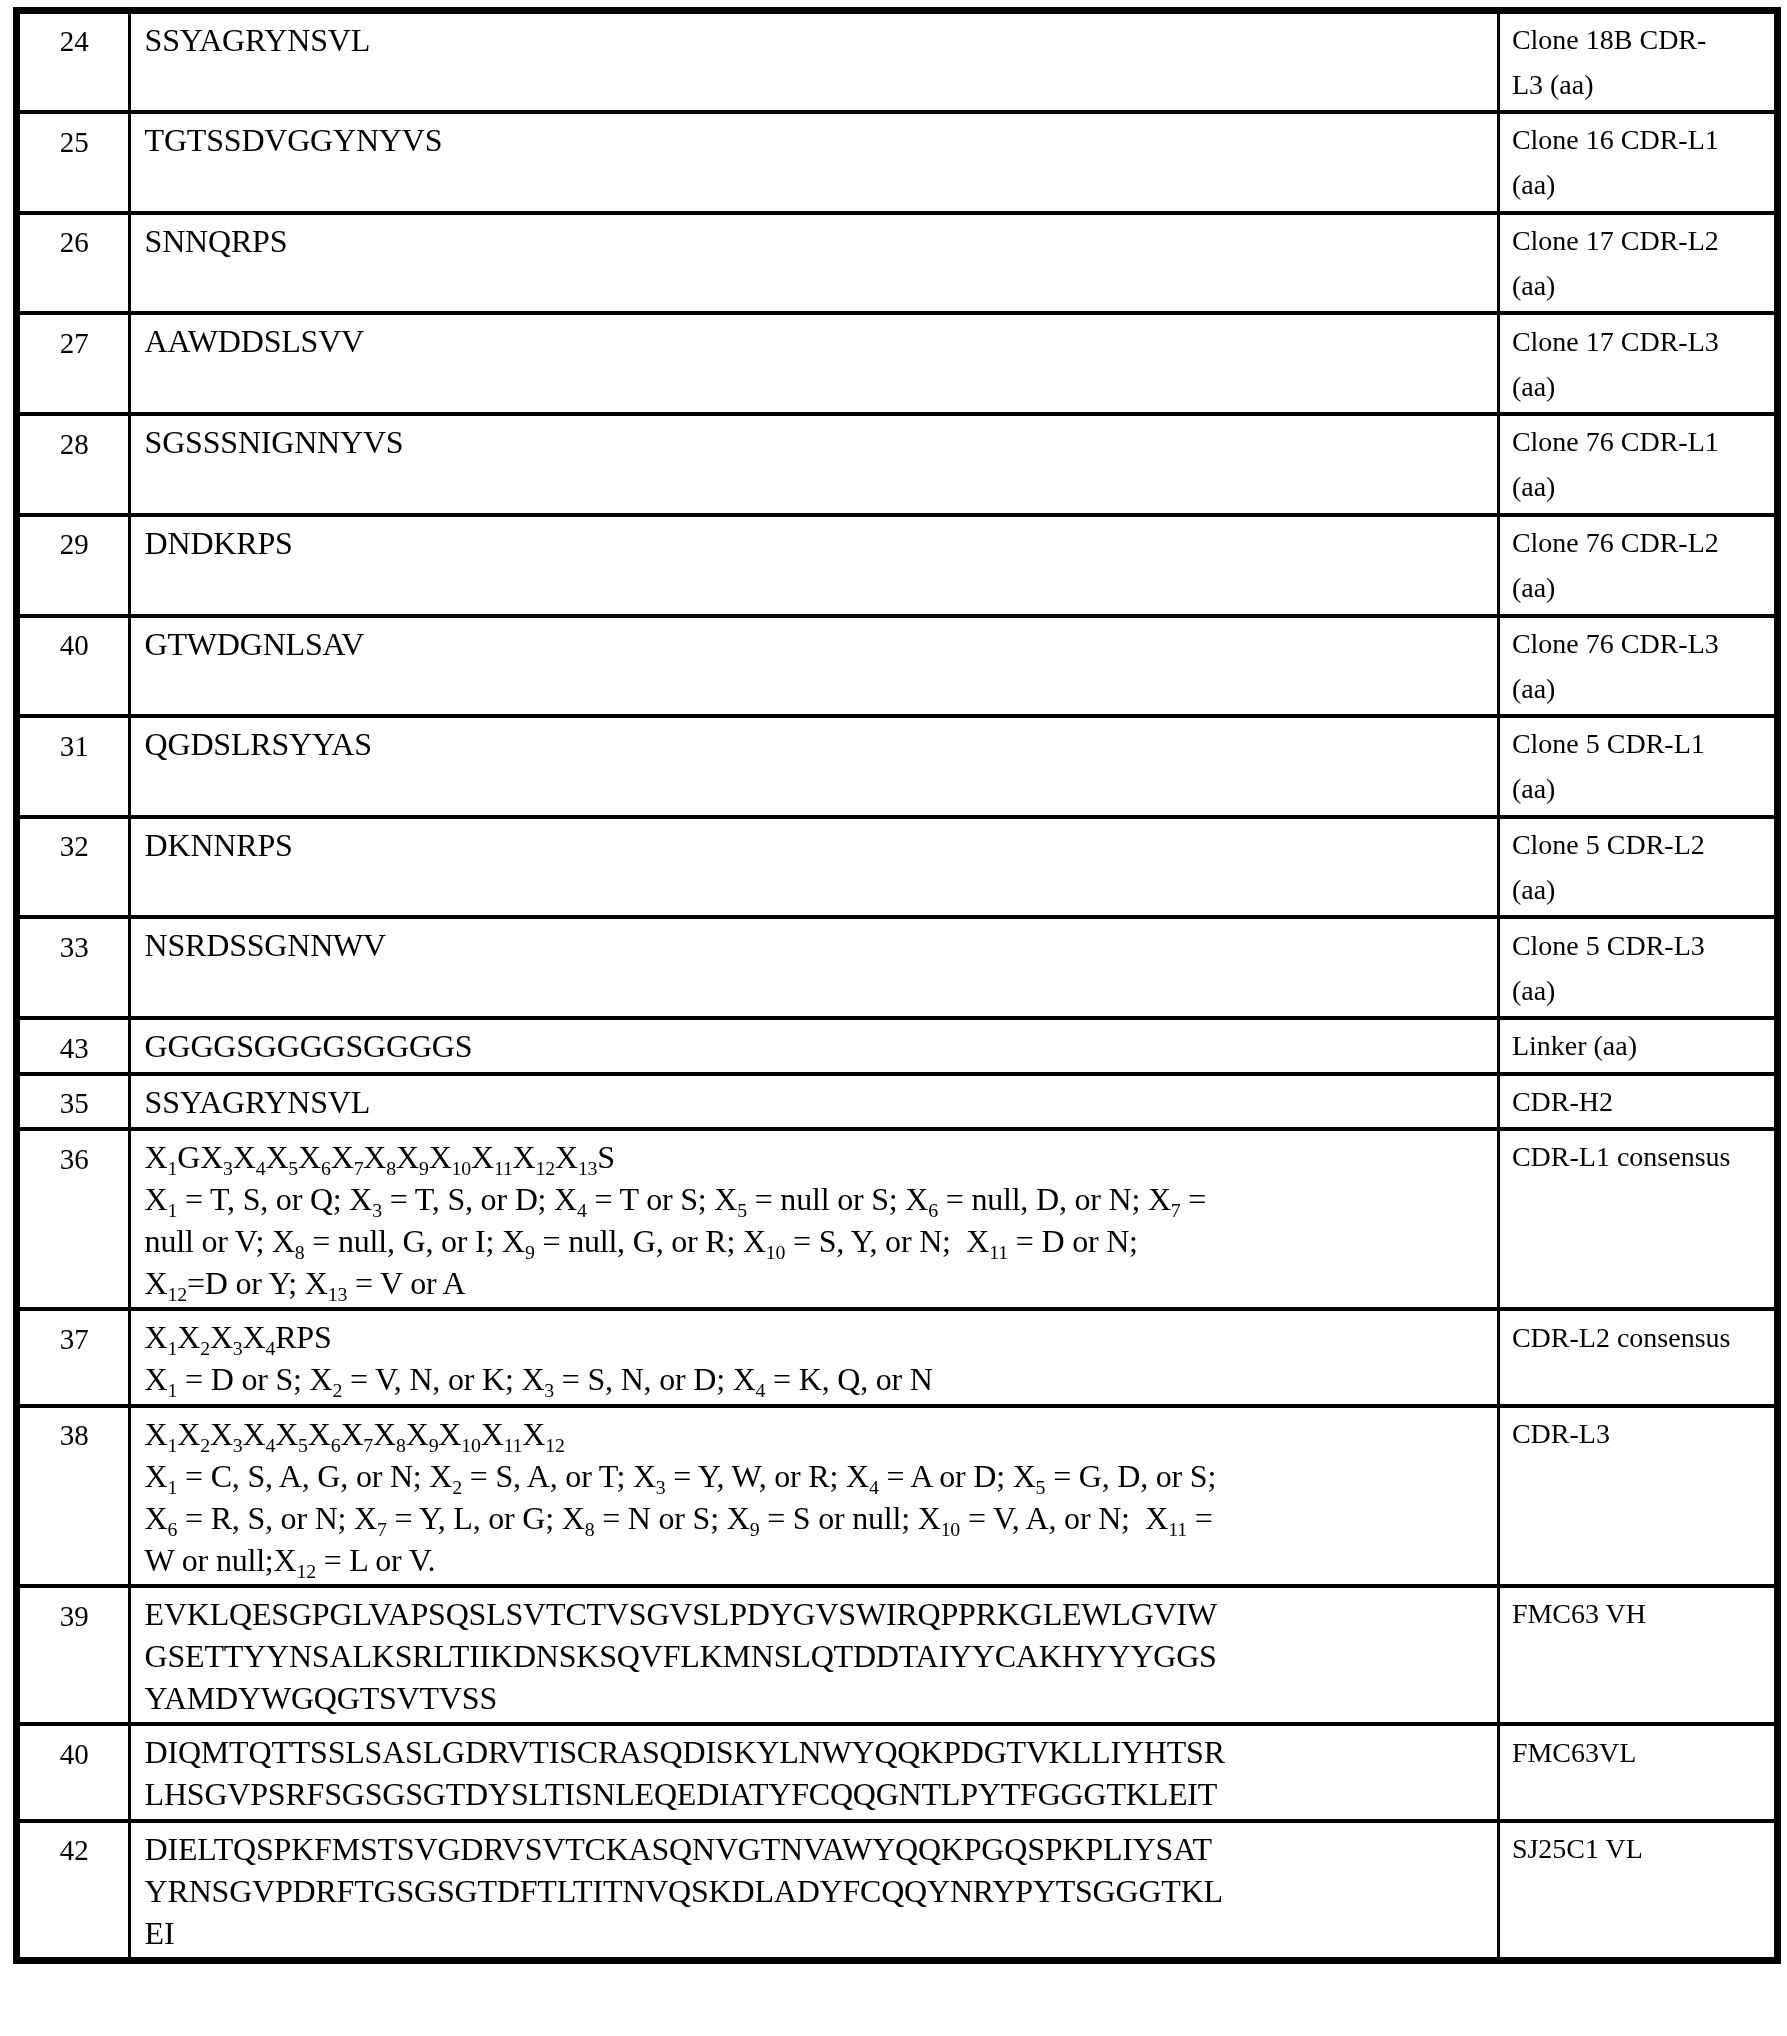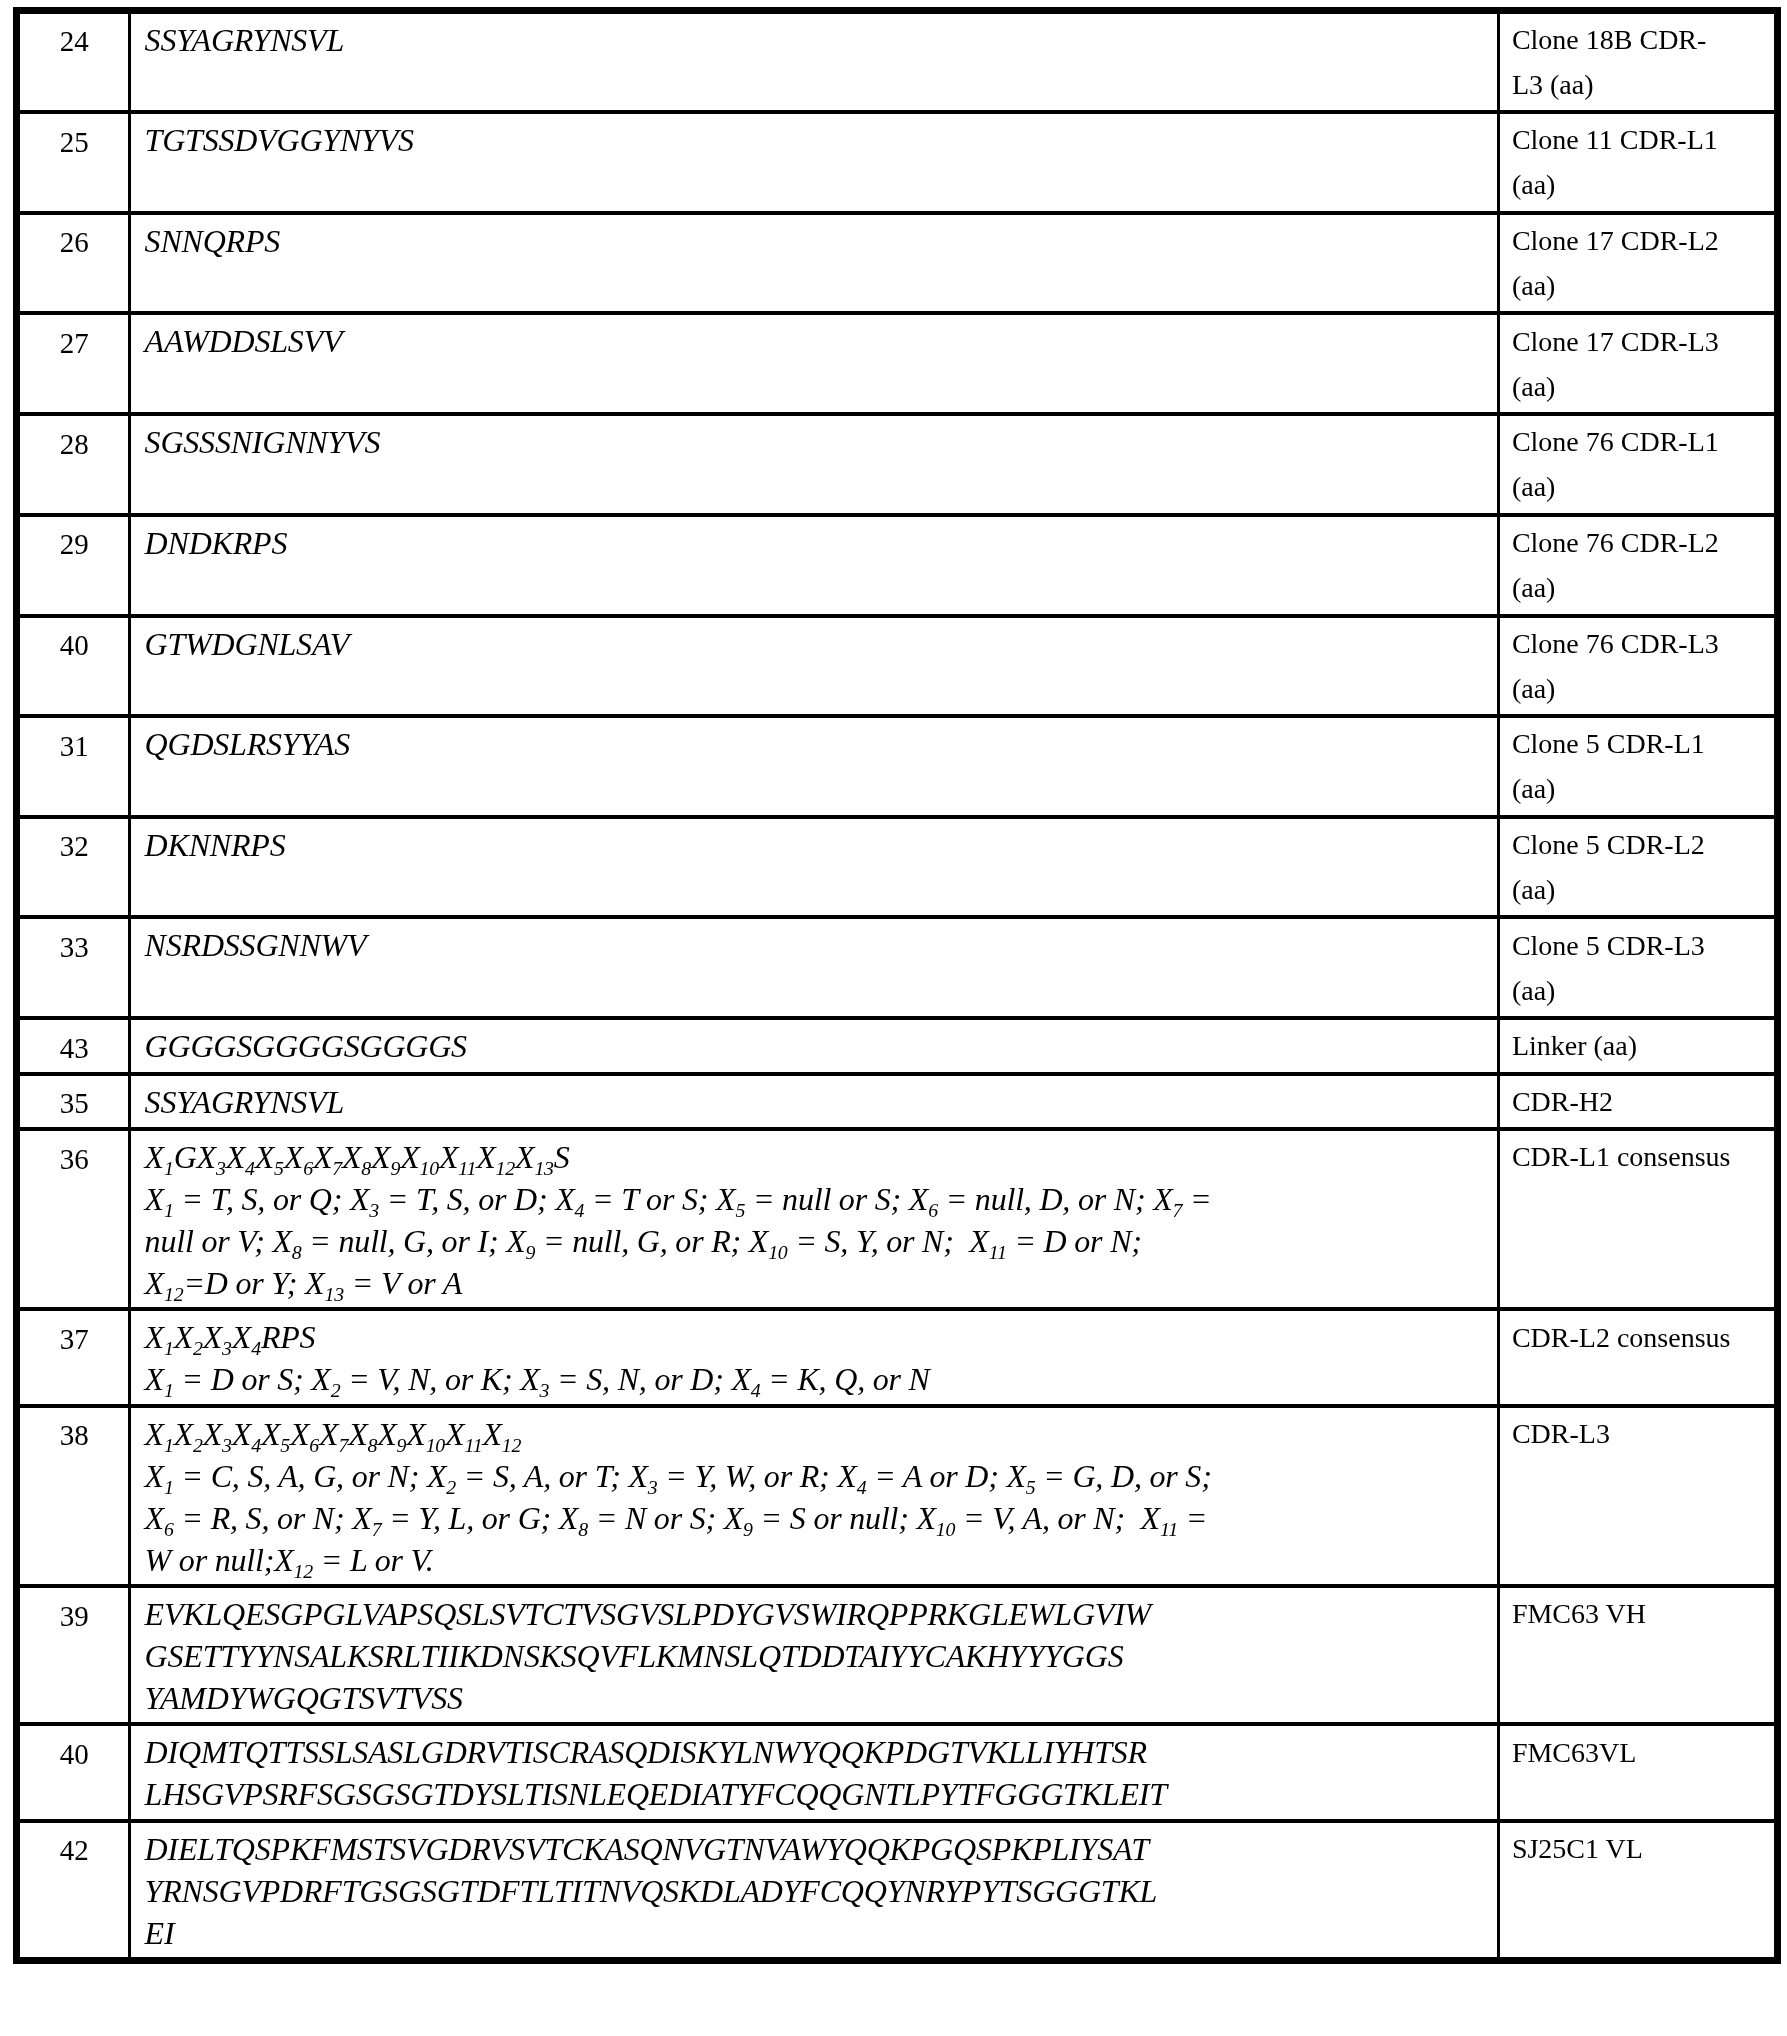--- a/index.html
+++ b/index.html
@@ -6,21 +6,21 @@
   .page{position:relative;width:1788px;height:2037px;background:#ffffff;overflow:hidden;
         font-family:"Liberation Serif", serif;color:#000;}
   table.seq-table{position:absolute;left:13.3px;top:6.6px;width:1761px;table-layout:fixed;
         border-collapse:collapse;background:#fff;}
   table.seq-table{border:7.5px solid #000;}
   td{border:4.2px solid #000;vertical-align:top;overflow:hidden;}
   td.num{width:113px;text-align:center;font-size:29px;line-height:42px;padding-top:6.6px;
         border-left-width:3.3px;border-right-width:3.3px;}
   td.seq{width:1369px;font-size:32px;line-height:42px;letter-spacing:-0.2px;
         padding:5px 8.3px 3.3px 13.3px;white-space:pre-wrap;word-break:break-word;
-        border-left-width:3.3px;border-right-width:3.3px;font-style:italic;}
+        border-left-width:3.3px;border-right-width:3.3px;}
   td.desc{width:279px;font-size:28px;line-height:45px;padding:3.3px 42px 3.3px 11.6px;
         border-left-width:3.3px;border-right-width:3.3px;}
   sub{font-size:62%;line-height:0;}
   
   .h55{height:46px}.h57{height:47px}.h104{height:86px}.h105{height:87px}
   .h106{height:88px}.h107{height:89px}.h108{height:90px}.h109{height:91px}
   .h110{height:91px}.h112{height:93px}.h121{height:101px}.h159{height:132px}
   .h160{height:133px}.h162{height:135px}.h212{height:176px}.h213{height:177px}
 </style>
 </head>
@@ -35,21 +35,21 @@
     </colgroup>
     <tbody>
       <tr class="h108">
         <td class="num">24</td>
         <td class="seq">SSYAGRYNSVL</td>
         <td class="desc">Clone 18B CDR-L3 (aa)</td>
       </tr>
       <tr class="h109">
         <td class="num">25</td>
         <td class="seq">TGTSSDVGGYNYVS</td>
-        <td class="desc">Clone 11 CDR-L1 (aa)</td>
+        <td class="desc">Clone 16 CDR-L1 (aa)</td>
       </tr>
       <tr class="h106">
         <td class="num">26</td>
         <td class="seq">SNNQRPS</td>
         <td class="desc">Clone 17 CDR-L2 (aa)</td>
       </tr>
       <tr class="h110">
         <td class="num">27</td>
         <td class="seq">AAWDDSLSVV</td>
         <td class="desc">Clone 17 CDR-L3 (aa)</td>

